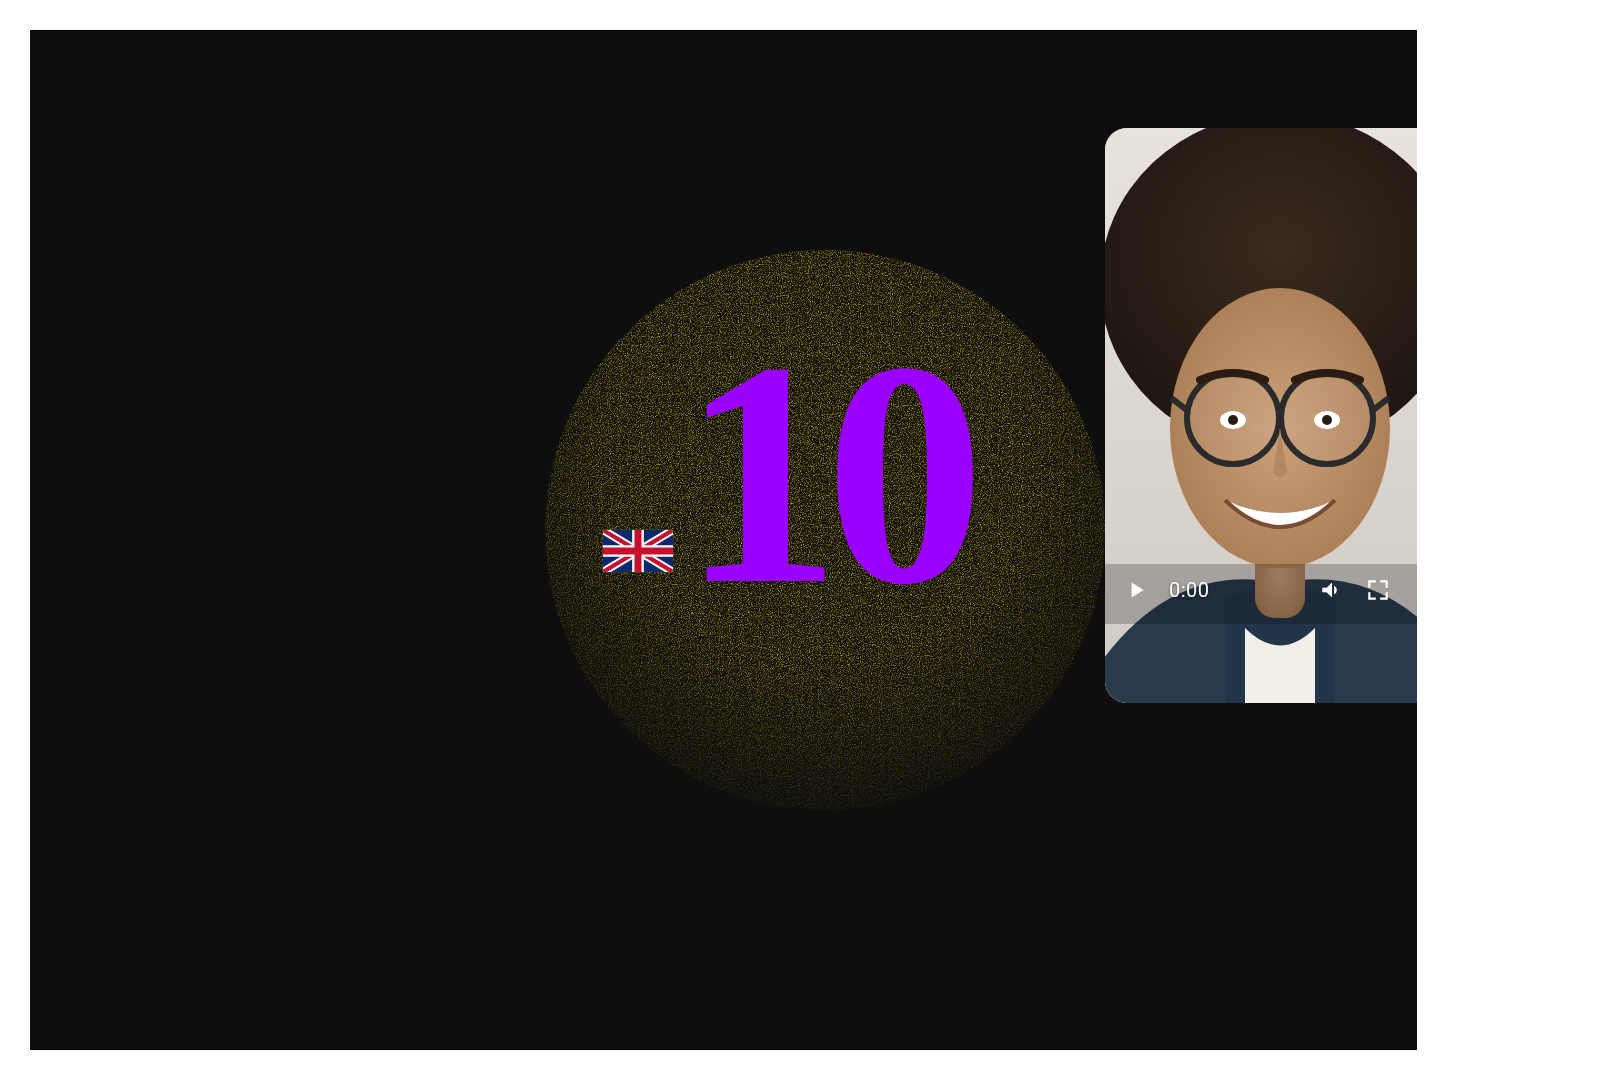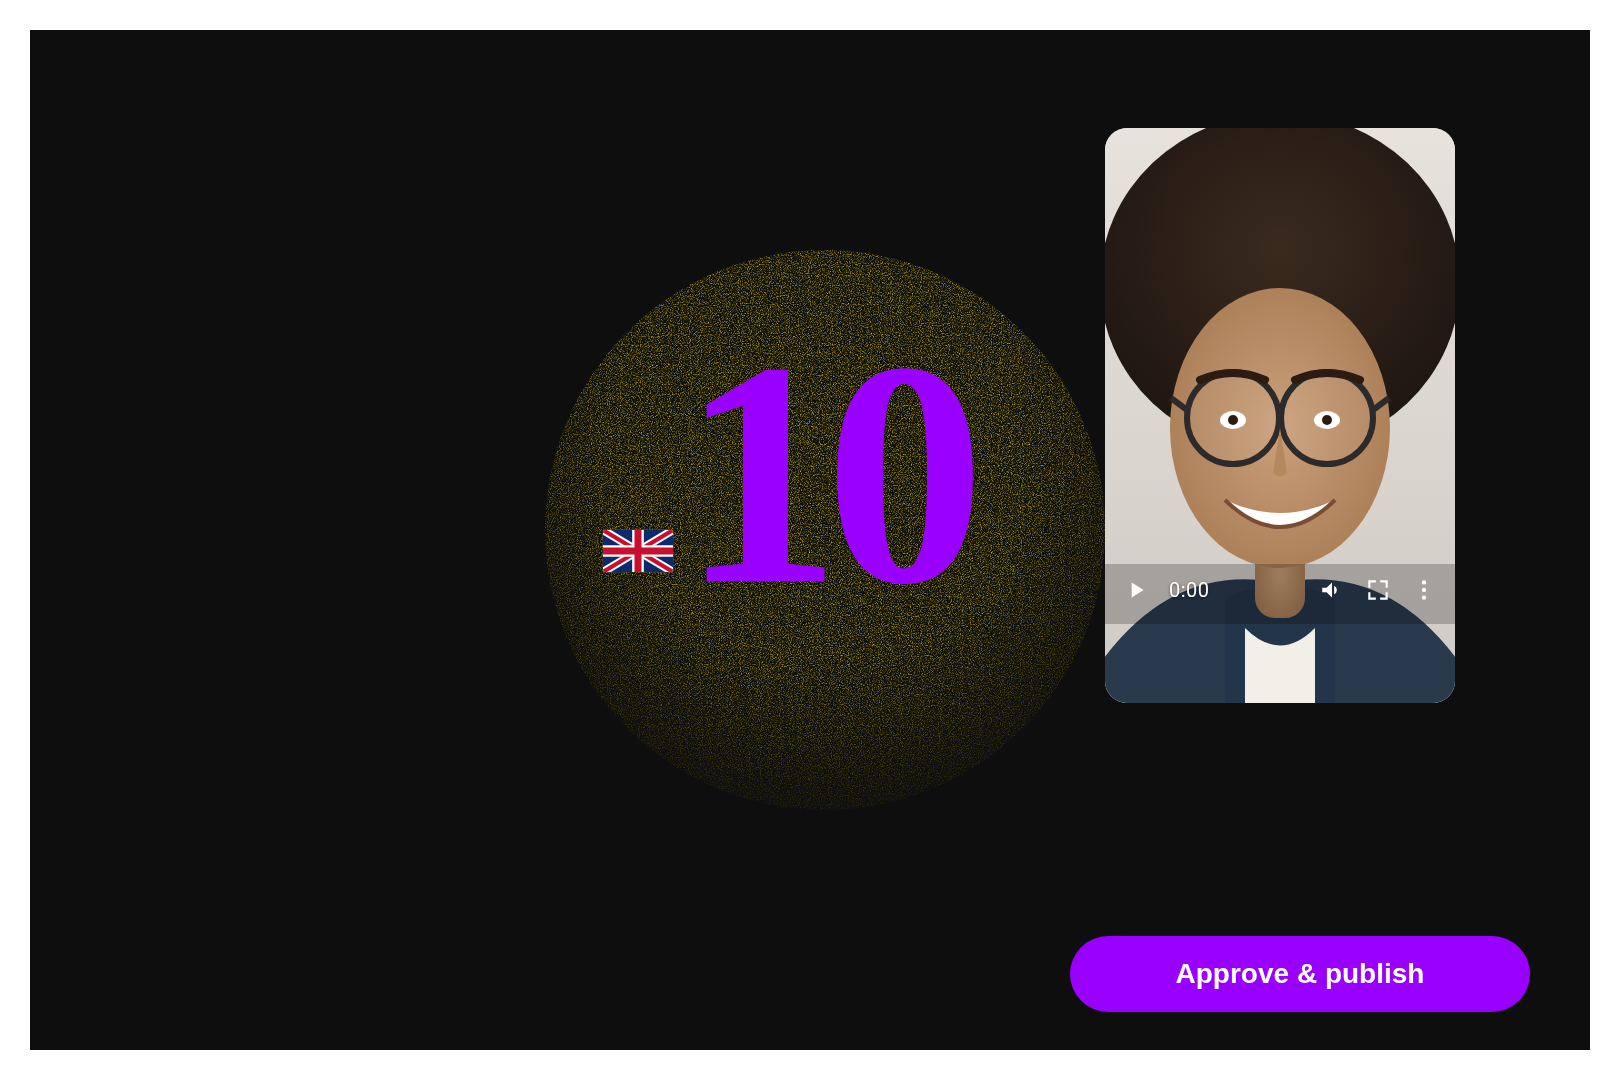--- a/index.html
+++ b/index.html
@@ -1,20 +1,20 @@
 <!DOCTYPE html>
 <html><head>
   <meta charset="utf-8">
   <style>
     * { margin: 0; padding: 0; box-sizing: border-box; }
     html, body { width: 1620px; height: 1080px; background: #ffffff; font-family: -apple-system, BlinkMacSystemFont, "Segoe UI", Roboto, sans-serif; }
     .stage {
       position: absolute;
       left: 30px; top: 30px;
-      width: 1560px; height: 1020px;
+      width: 1387px; height: 1020px;
       background: #0e0e0e;
       overflow: hidden;
     }
     
     .artwork {
       position: absolute;
       left: 515px; top: 220px;
       width: 560px; height: 560px;
     }
     .artwork svg { width: 100%; height: 100%; display:block; }
@@ -216,15 +216,14 @@
       <div class="ctrl-btn">
         <svg viewBox="0 0 24 24">
             <circle cx="12" cy="5" r="2"></circle>
             <circle cx="12" cy="12" r="2"></circle>
             <circle cx="12" cy="19" r="2"></circle>
           </svg>
       </div>
     </div>
   </div>
 
-  <button class="approve-btn">Approve &amp; publish</button>
 
 </div>
 
 </body></html>

